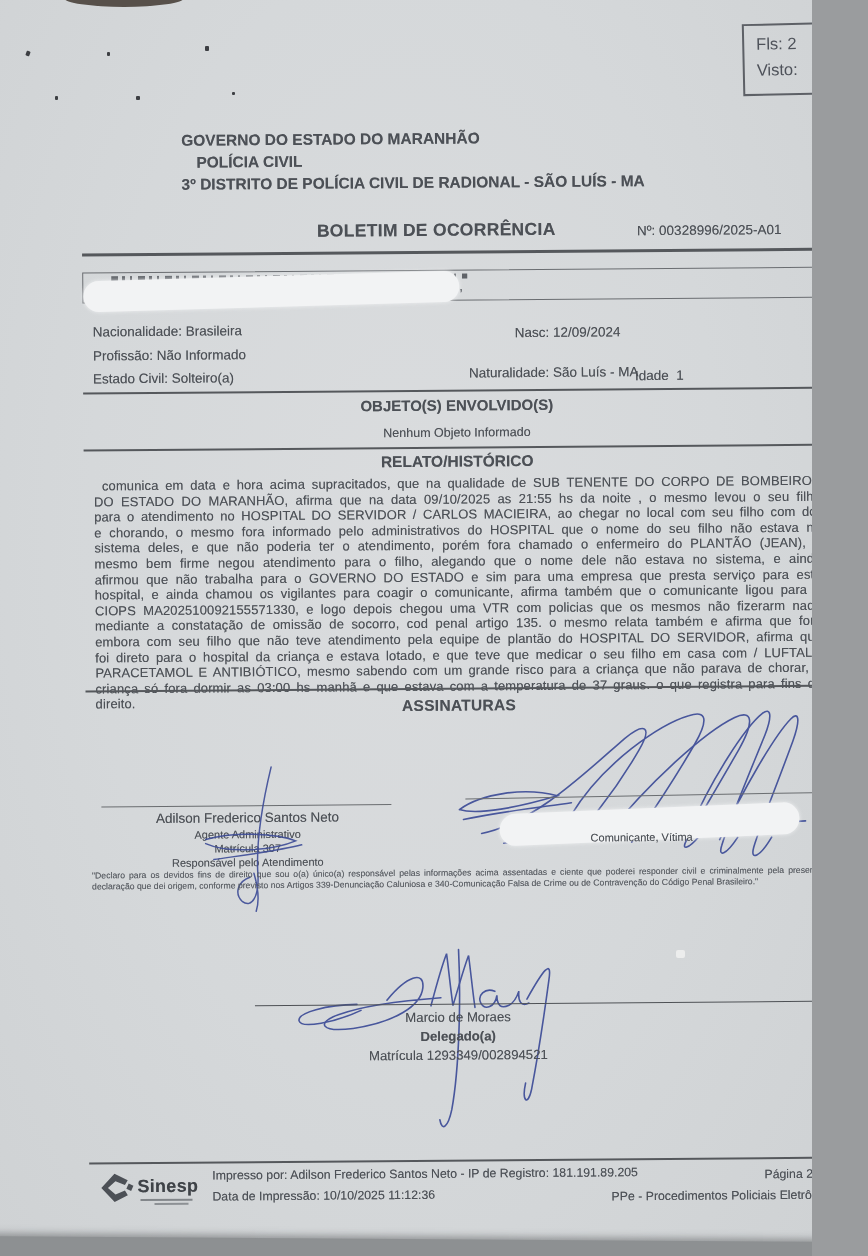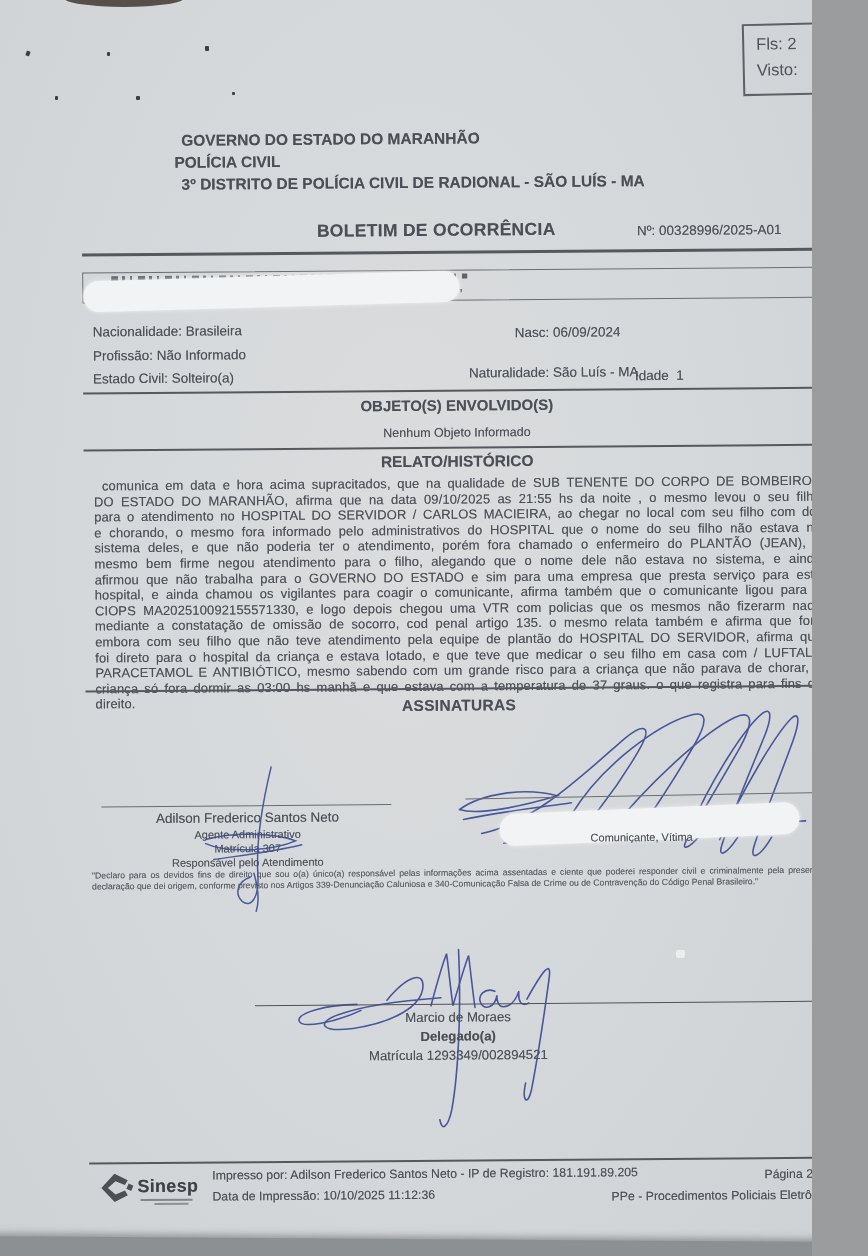--- a/index.html
+++ b/index.html
@@ -45,38 +45,38 @@
 
   <div class="scan">
 
     <div class="abs folio" style="left:747px;top:26px;">
       <div>Fls: 2</div>
       <div>Visto:</div>
     </div>
 
 
     <div class="abs b soft" style="left:185px;top:130px;font-size:15.5px;">GOVERNO DO ESTADO DO MARANHÃO</div>
-    <div class="abs b soft" style="left:178px;top:152px;font-size:15.5px;">POLÍCIA CIVIL</div>
+    <div class="abs b soft" style="left:200px;top:152px;font-size:15.5px;">POLÍCIA CIVIL</div>
     <div class="abs b soft" style="left:185px;top:174px;font-size:15.5px;">3º DISTRITO DE POLÍCIA CIVIL DE RADIONAL - SÃO LUÍS - MA</div>
 
     <div class="abs b soft" style="left:320px;top:220px;font-size:17.5px;letter-spacing:.3px;">BOLETIM DE OCORRÊNCIA</div>
     <div class="abs soft" style="left:640px;top:225px;font-size:13.5px;">Nº: 00328996/2025-A01</div>
 
     <div class="rule" style="left:85px;top:251px;width:747px;height:2.5px;"></div>
 
     <div class="abs" style="left:85px;top:270px;width:743px;height:29px;border:1.2px solid #6a6d71;">
       <div class="lettertops" style="position:absolute;left:28px;top:3px;width:356px;"></div>
       <div class="abs soft" style="left:376px;top:8px;font-size:13px;">,</div>
     </div>
     <div class="abs blob" style="left:86px;top:275px;width:376px;height:31px;transform:rotate(-1.2deg);"></div>
 
     <div class="abs soft" style="left:95px;top:322px;font-size:13.5px;">Nacionalidade: Brasileira</div>
     <div class="abs soft" style="left:95px;top:346px;font-size:13.5px;">Profissão: Não Informado</div>
     <div class="abs soft" style="left:95px;top:369px;font-size:13.5px;">Estado Civil: Solteiro(a)</div>
-    <div class="abs soft" style="left:517px;top:326px;font-size:13.5px;">Nasc: 06/09/2024</div>
+    <div class="abs soft" style="left:517px;top:326px;font-size:13.5px;">Nasc: 12/09/2024</div>
     <div class="abs soft pre" style="left:637px;top:326px;font-size:13.5px;margin-top:44px;">Idade  1</div>
     <div class="abs soft" style="left:471px;top:366px;font-size:13.5px;">Naturalidade: São Luís - MA</div>
 
     <div class="rule" style="left:85px;top:390px;width:747px;height:2px;"></div>
 
     <div class="abs ctr b soft" style="left:85px;top:397px;width:747px;font-size:15px;">OBJETO(S) ENVOLVIDO(S)</div>
     <div class="abs ctr soft" style="left:85px;top:426px;width:747px;font-size:12.5px;">Nenhum Objeto Informado</div>
 
     <div class="rule" style="left:85px;top:447px;width:747px;height:2px;"></div>
 

